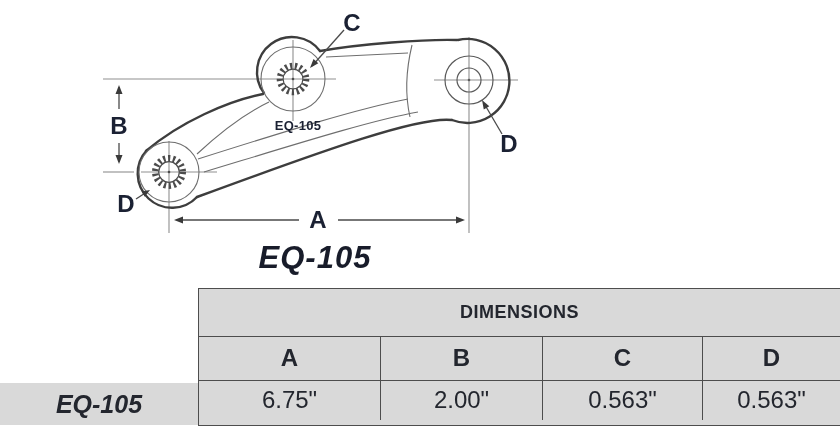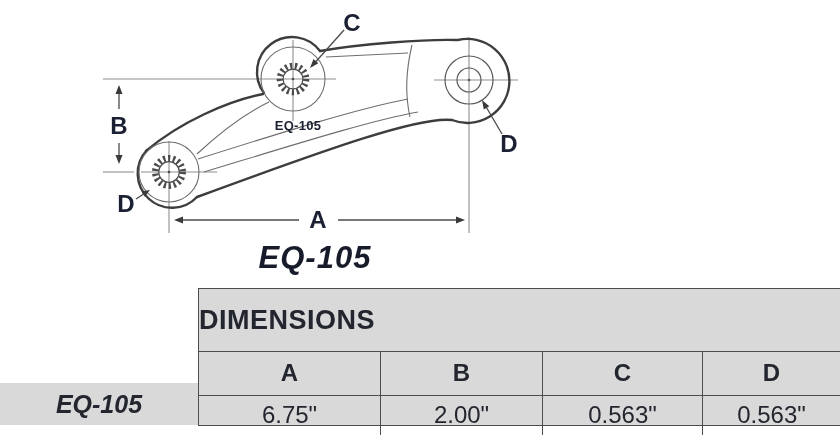--- a/index.html
+++ b/index.html
@@ -13,23 +13,23 @@
   .small-part-label{font-weight:bold;font-size:13px;fill:#1b2133;letter-spacing:.3px;}
   .big-title{font-weight:bold;font-style:italic;font-size:31px;fill:#181c2a;letter-spacing:1px;}
   
   .dim-table{
     position:absolute;left:198px;top:288px;width:642px;height:138px;
     box-sizing:border-box;background:#d9d9d9;
     border:1.5px solid #4d4d4d;border-right:none;
     color:#23262e;
   }
   .dim-table .hdr-row{
-    height:63px;box-sizing:border-box;border-bottom:1.5px solid #4d4d4d;
-    display:flex;align-items:center;justify-content:flex-start;
-    font-weight:bold;font-size:27px;letter-spacing:.5px;
+    height:48px;box-sizing:border-box;border-bottom:1.5px solid #4d4d4d;
+    display:flex;align-items:center;justify-content:center;
+    font-weight:bold;font-size:18px;letter-spacing:.5px;
   }
   .cols-row,.vals-row{display:flex;box-sizing:border-box;}
   .cols-row{height:43.5px;border-bottom:1.5px solid #4d4d4d;}
   .vals-row{height:39.5px;}
   .cell{
     box-sizing:border-box;display:flex;align-items:center;justify-content:center;
     border-right:1.4px solid #4d4d4d;
   }
   .cell:last-child{border-right:none;}
   .c0{width:182px;} .c1{width:162px;} .c2{width:160px;} .c3{flex:1;}

